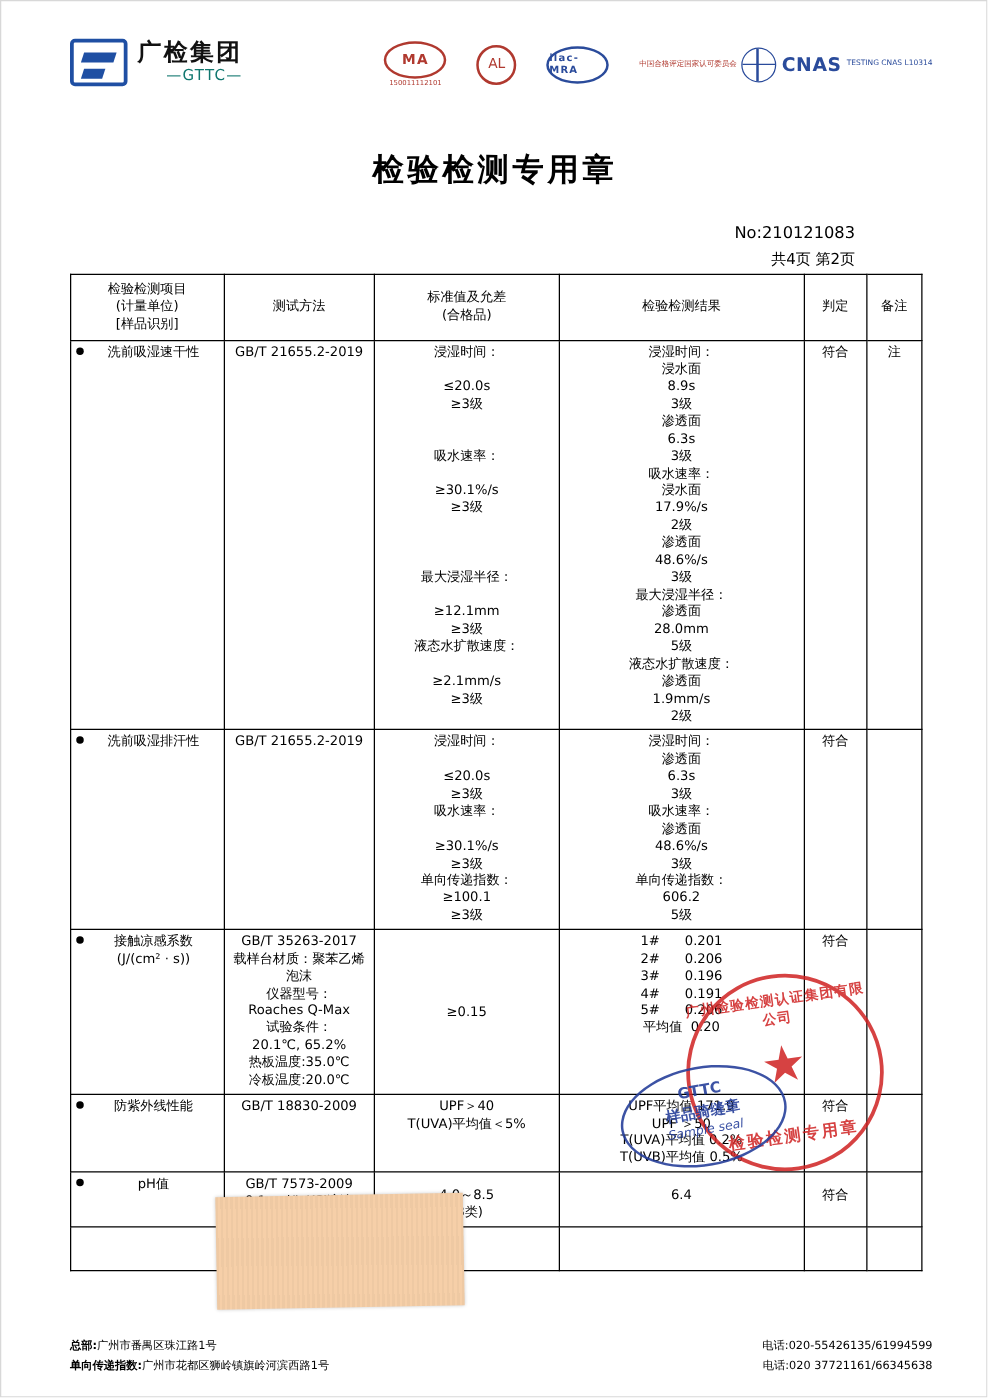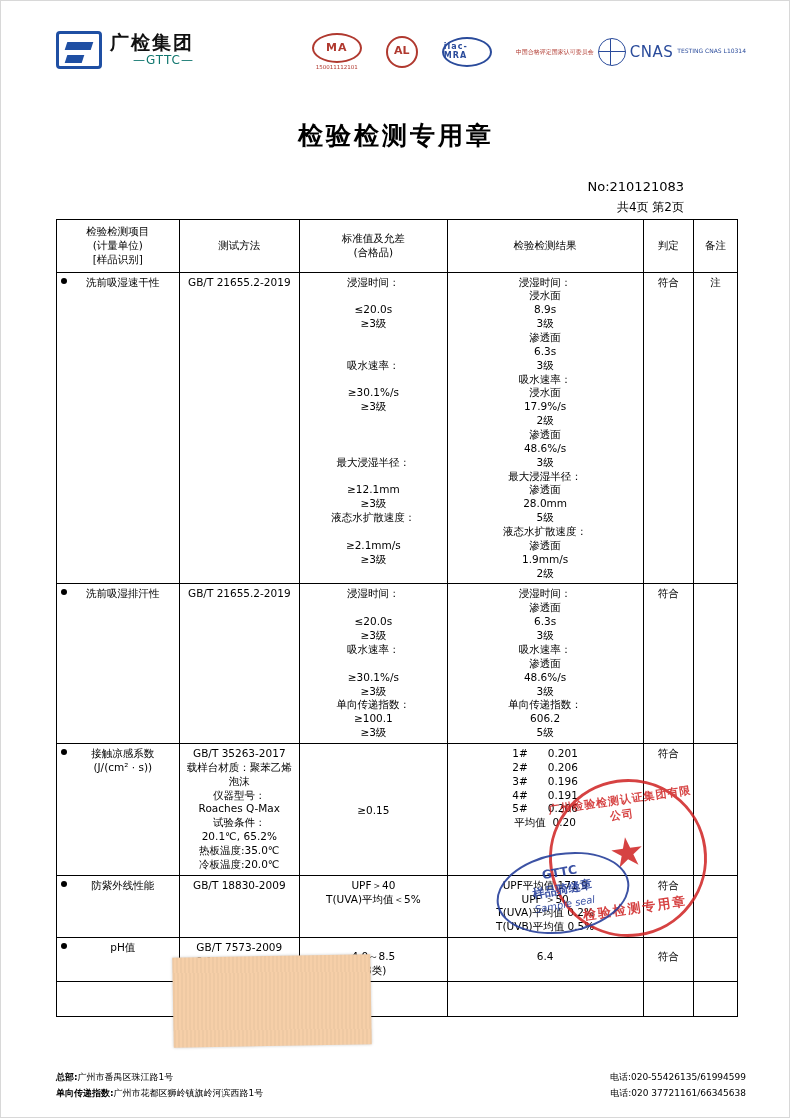--- a/index.html
+++ b/index.html
@@ -50,34 +50,34 @@
   .cert-oval{
     width:46px;height:26px;border:2px solid #b0392f;border-radius:50%;
     display:flex;align-items:center;justify-content:center;
     font-size:11px;font-weight:bold;color:#b0392f;letter-spacing:1px;
   }
   .cert-oval.blue{border-color:#2a4b9b;color:#2a4b9b;}
   .cert-sub{font-size:5.5px;margin-top:1px;color:#b0392f;letter-spacing:0;}
   .cert-circle{
     width:28px;height:28px;border:2px solid #b0392f;border-radius:50%;
     display:flex;align-items:center;justify-content:center;
-    font-size:11px;font-weight:bold;color:#b0392f;
+    font-size:11px;font-weight:normal;color:#b0392f;
   }
   .cnas{display:flex;align-items:center;gap:4px;}
   .cnas-globe{
     width:26px;height:26px;border:1.5px solid #2a4b9b;border-radius:50%;
     position:relative;
   }
   .cnas-globe:after{
     content:"";position:absolute;left:0;top:12px;width:100%;height:1.5px;background:#2a4b9b;
   }
   .cnas-globe:before{
     content:"";position:absolute;left:11px;top:0;width:1.5px;height:100%;background:#2a4b9b;
   }
-  .cnas-text{font-size:15px;font-weight:normal;color:#2a4b9b;letter-spacing:0.5px;}
+  .cnas-text{font-size:15px;font-weight:bold;color:#2a4b9b;letter-spacing:0.5px;}
   .cnas-label{font-size:6px;color:#2a4b9b;text-align:left;line-height:1.15;}
   .cn-approve{
     font-size:6px;color:#b0392f;line-height:1.2;text-align:center;
   }
 
   
   .doc-title{
     position:absolute;left:0;top:118px;width:790px;text-align:center;
     font-size:25px;font-weight:bold;letter-spacing:3px;
     font-family:"DejaVu Serif","Liberation Serif",serif;

